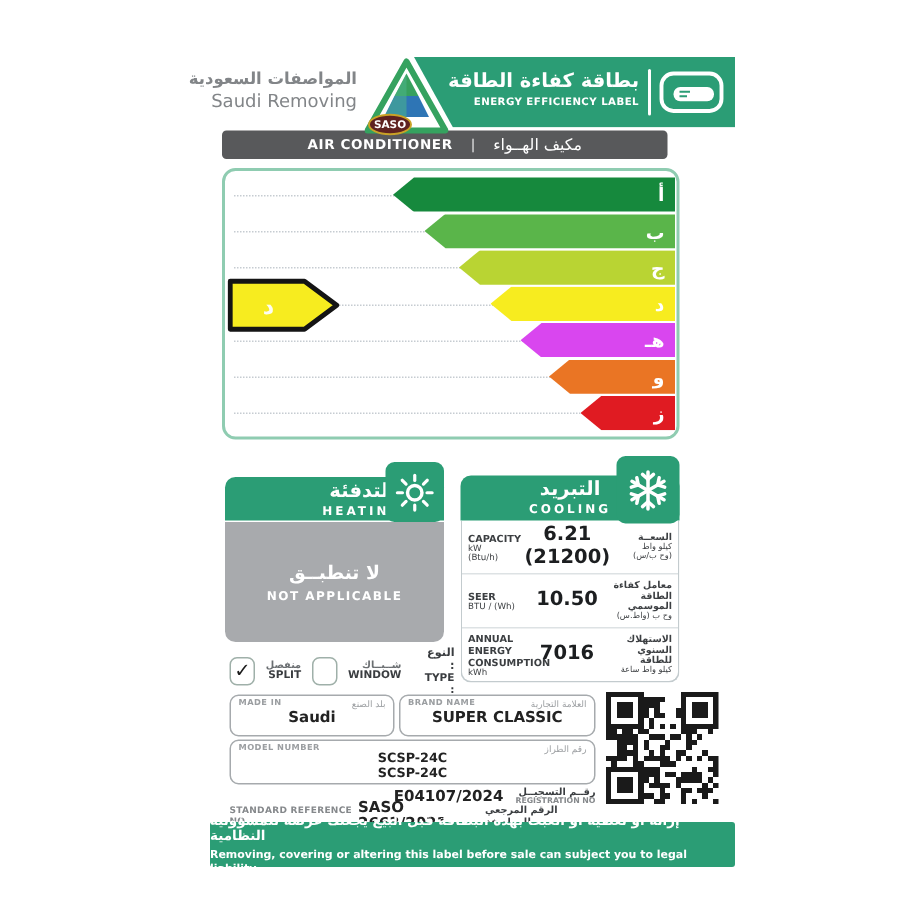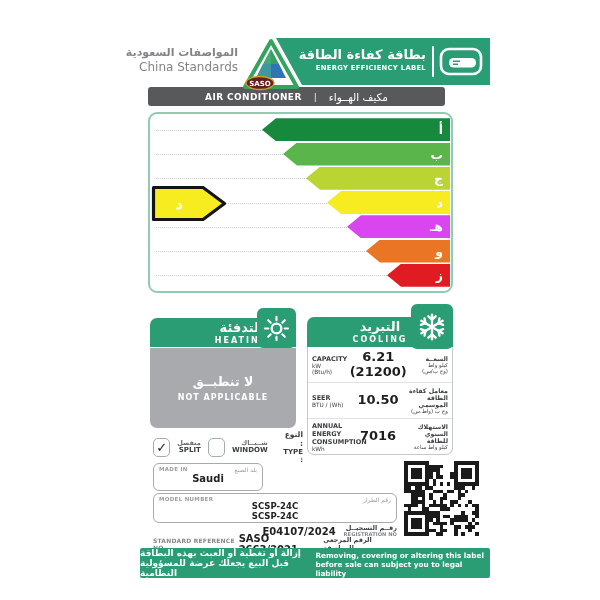--- a/index.html
+++ b/index.html
@@ -100,32 +100,32 @@
              display:flex; justify-content:space-between; align-items:center; }
   .std-label-en { font-size:6px; font-weight:bold; color:#85888b; letter-spacing:.2px; }
   .std-value { font-size:10px; font-weight:bold; color:#222; }
   .std-label-ar { font-size:6.5px; font-weight:bold; color:#3a3d40; }
 
   .qr { position:absolute; left:402px; top:459px; width:79px; height:79px; background:#fff; padding:2px; }
   .qr svg { width:100%; height:100%; }
 
   
   .footer-bar { position:absolute; left:140px; top:548px; width:350px; height:30px; background:var(--green);
-                border-radius:2px; display:flex; flex-direction:row; align-items:center; justify-content:center; color:#fff; }
+                border-radius:2px; display:flex; flex-direction:column; align-items:center; justify-content:center; color:#fff; }
   .footer-ar { font-size:9px; font-weight:bold; }
   .footer-en { font-size:7.3px; font-weight:bold; margin-top:2px; }
 </style>
 </head>
 <body>
 
 <div class="page">
 
   <div class="org-block">
     <div class="org-ar">المواصفات السعودية</div>
-    <div class="org-en">China Standards</div>
+    <div class="org-en">Saudi Removing</div>
   </div>
 
   <svg class="saso-logo" viewBox="0 0 56 53">
     <polygon points="28,3 54,49 2,49" fill="#ffffff" stroke="#35a25f" stroke-width="4" stroke-linejoin="round"></polygon>
     <polygon points="28,11 36,26 20,26" fill="#37a05e"></polygon>
     <polygon points="20,26 36,26 43,40 13,40" fill="#2e75b5"></polygon>
     <polygon points="28,11 28,40 13,40" fill="#4db58a" opacity="0.55"></polygon>
     <ellipse cx="17" cy="45" rx="14" ry="6.5" fill="#5f2220" stroke="#c9a227" stroke-width="1.3"></ellipse>
     <text x="17" y="47.5" text-anchor="middle" fill="#ffffff" font-size="7" font-weight="bold">SASO</text>
   </svg>
@@ -309,20 +309,27 @@
       <div class="type-en">TYPE :</div>
     </div>
   </div>
 
   <div class="info-box made-in-box">
     <div class="ib-labels">
       <span class="ib-label-en">MADE IN</span>
       <span class="ib-label-ar">بلد الصنع</span>
     </div>
     <div class="ib-value">Saudi</div>
+  </div>
+  <div class="info-box brand-box">
+    <div class="ib-labels">
+      <span class="ib-label-en">BRAND NAME</span>
+      <span class="ib-label-ar">العلامة التجارية</span>
+    </div>
+    <div class="ib-value">SUPER CLASSIC</div>
   </div>
   <div class="info-box model-box">
     <div class="ib-labels">
       <span class="ib-label-en">MODEL NUMBER</span>
       <span class="ib-label-ar">رقم الطراز</span>
     </div>
     <div class="ib-value-sm">
       <div>SCSP-24C</div>
       <div>SCSP-24C</div>
     </div>

